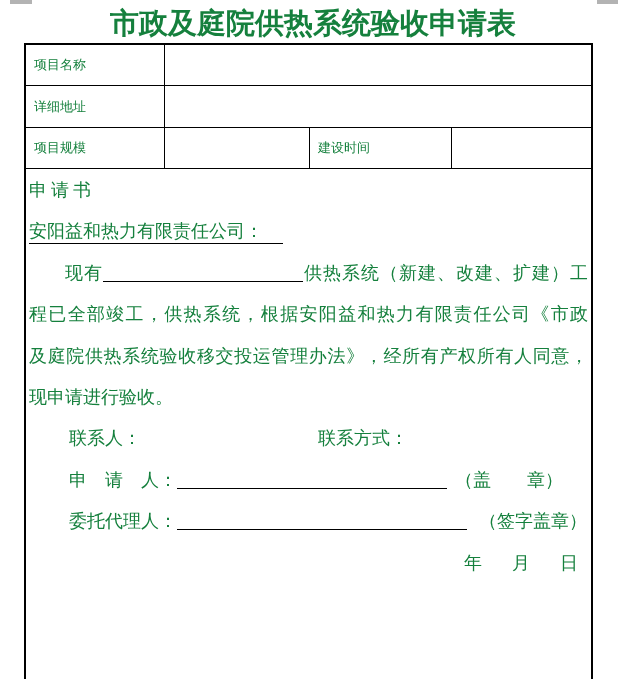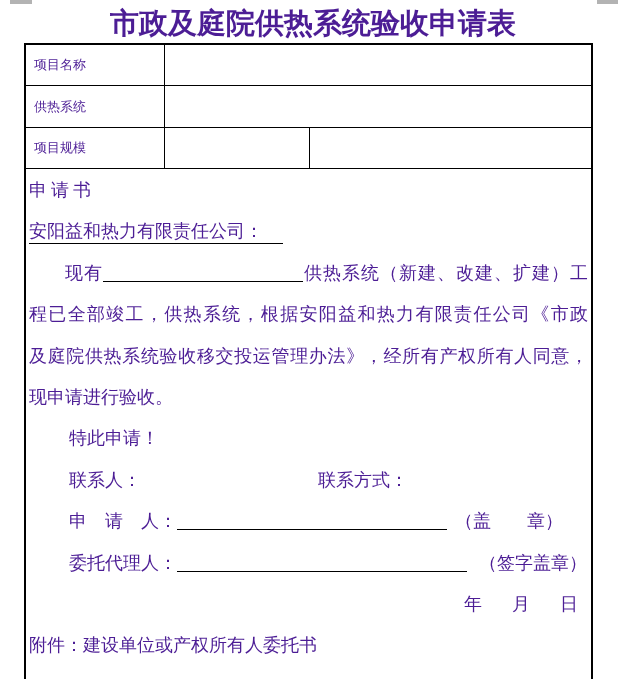--- a/index.html
+++ b/index.html
@@ -2,21 +2,21 @@
 <html><head>
 <meta charset="utf-8">
 <style>
   html,body{margin:0;padding:0;background:#fff;}
   .page{
     position:relative;
     width:626px;height:679px;
     background:#fff;
     overflow:hidden;
     font-family:"Liberation Serif","DejaVu Serif",serif;
-    color:#4c1d95;
+    color:#15803d;
   }
   .corner-artifact{position:absolute;top:0;height:4px;background:#b3b3b3;}
   .corner-artifact.left{left:10px;width:22px;}
   .corner-artifact.right{left:597px;width:21px;}
 
   .page-title{
     margin:0;padding-top:5px;
     text-align:center;
     font-size:29px;font-weight:bold;line-height:36px;
   }
@@ -84,59 +84,56 @@
   <h1 class="page-title">市政及庭院供热系统验收申请表</h1>
 
   <div class="tbl">
 
     <div class="row r1">
       <div class="cell b w1">项目名称</div>
       <div class="cell grow"></div>
     </div>
 
     <div class="row r2">
-      <div class="cell b w1">供热系统</div>
+      <div class="cell b w1">详细地址</div>
       <div class="cell grow"></div>
     </div>
 
     <div class="row r3">
       <div class="cell b w1">项目规模</div>
       <div class="cell b w2"></div>
+      <div class="cell b w3">建设时间</div>
       <div class="cell grow"></div>
     </div>
 
     <div class="bigcell">
 
       <div class="ln center">申请书</div>
 
       <div class="ln">
         <span class="u-text">安阳益和热力有限责任公司：</span>
       </div>
 
       <div class="ln just"><span class="indent1">现有</span><span class="blank blank-project"></span><span>供热系统（新建、改建、扩建）工</span></div>
 
       <div class="ln just">程已全部竣工，供热系统，根据安阳益和热力有限责任公司《市政</div>
       <div class="ln just">及庭院供热系统验收移交投运管理办法》，经所有产权所有人同意，</div>
       <div class="ln">现申请进行验收。</div>
 
-      <div class="ln">
-        <span class="ind">特此申请！</span>
-      </div>
 
       <div class="ln">
         <span class="ind">联系人：</span><span class="ml-contact">联系方式：</span>
       </div>
 
       <div class="ln">
         <span class="ind">申　请　人：</span><span class="blank blank-applicant"></span><span class="ml8">（盖　　章）</span>
       </div>
 
       <div class="ln">
         <span class="ind">委托代理人：</span><span class="blank blank-agent"></span><span class="ml12">（签字盖章）</span>
       </div>
 
       <div class="ln date-line">年　月　日</div>
 
-      <div class="ln">附件：建设单位或产权所有人委托书</div>
 
     </div>
   </div>
 </div>
 
 </body></html>

